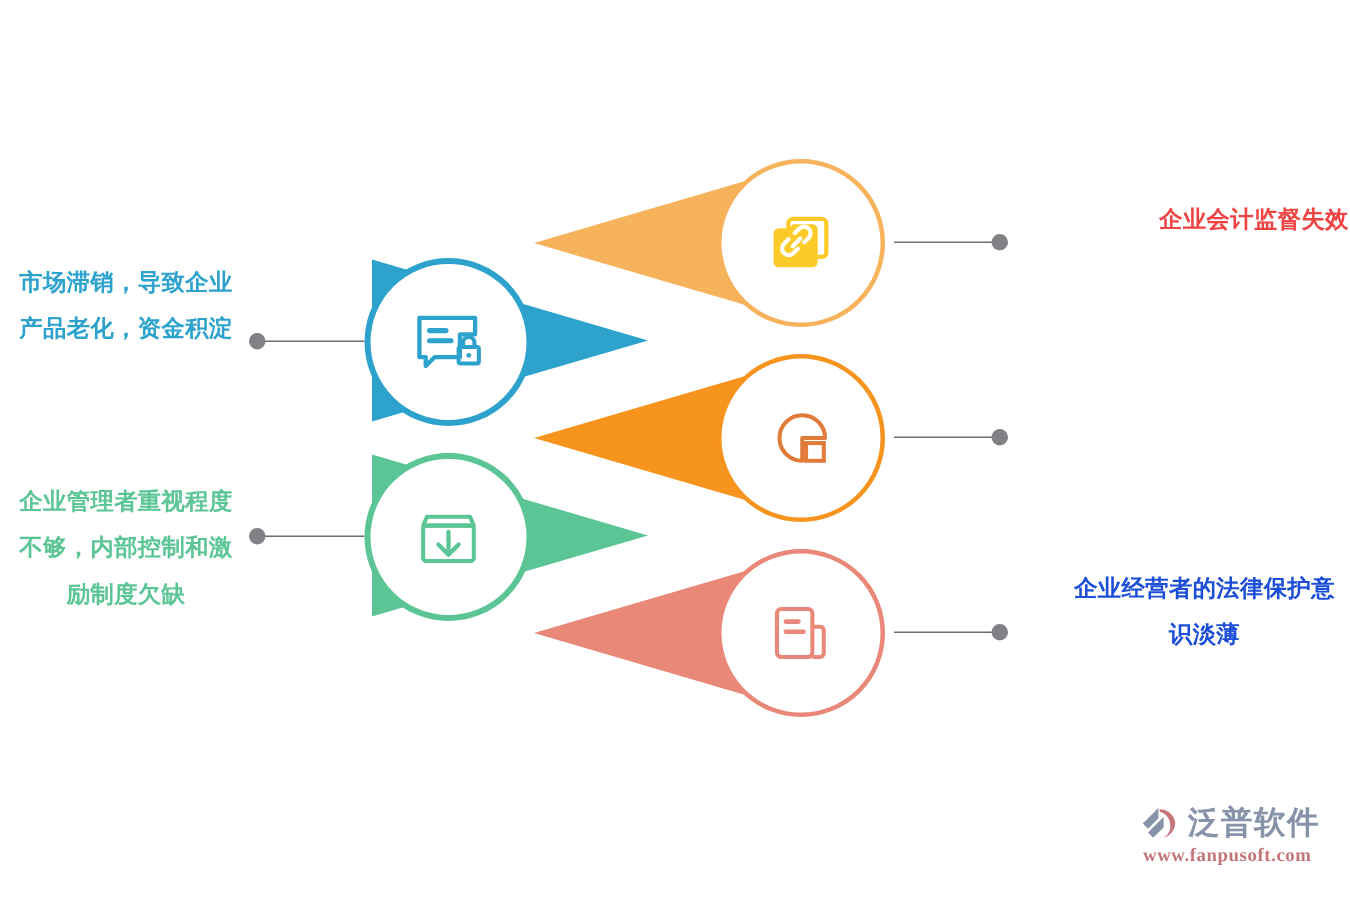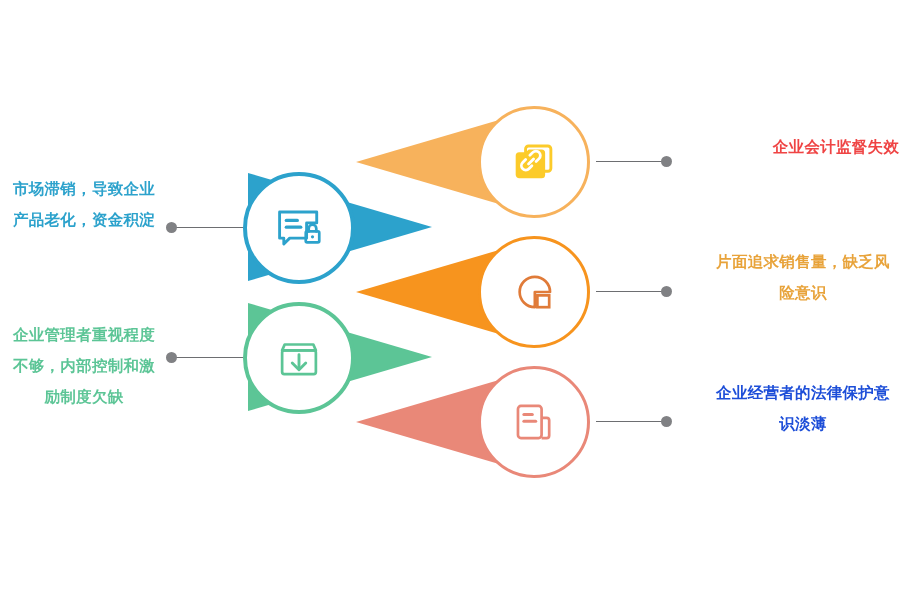--- a/index.html
+++ b/index.html
@@ -205,20 +205,29 @@
 
   <div class="label left" style="left:4px; top:319px; width:160px; color:#5CC596;">企业管理者重视程度
 不够，内部控制和激
 励制度欠缺</div>
 
   <div class="label left" style="left:4px; top:173px; width:160px; color:#2CA2CC;">市场滞销，导致企业
 产品老化，资金积淀</div>
 
   <div class="label right" style="left:752px; top:131px; width:168px; color:#ef4444;">企业会计监督失效</div>
 
-  <div class="label right" style="left:708px; top:246px; width:190px; color:#E8A33A;">片面追求销售量，缺乏风
-险意识</div>
 
   <div class="label right" style="left:708px; top:377px; width:190px; color:#1d4ed8;">企业经营者的法律保护意
 识淡薄</div>
 
+  <div id="logo">
+    <div id="logo-top">
+      <svg id="logo-mark" viewBox="0 0 32 30">
+        <path d="M2 15 L14 3 L14 11 L6 19 Z" fill="#8793a8"></path>
+        <path d="M6 22 L18 10 L18 18 L10 26 Z" fill="#8793a8"></path>
+        <path d="M15 4 a12 12 0 0 1 12 11 a12 12 0 0 1 -9 11 a10 10 0 0 0 5 -11 a10 10 0 0 0 -8 -9 Z" fill="#c4757a"></path>
+      </svg>
+      <span id="logo-cn">泛普软件</span>
+    </div>
+    <div id="logo-url">www.fanpusoft.com</div>
+  </div>
 
 </div>
 
 </body></html>

